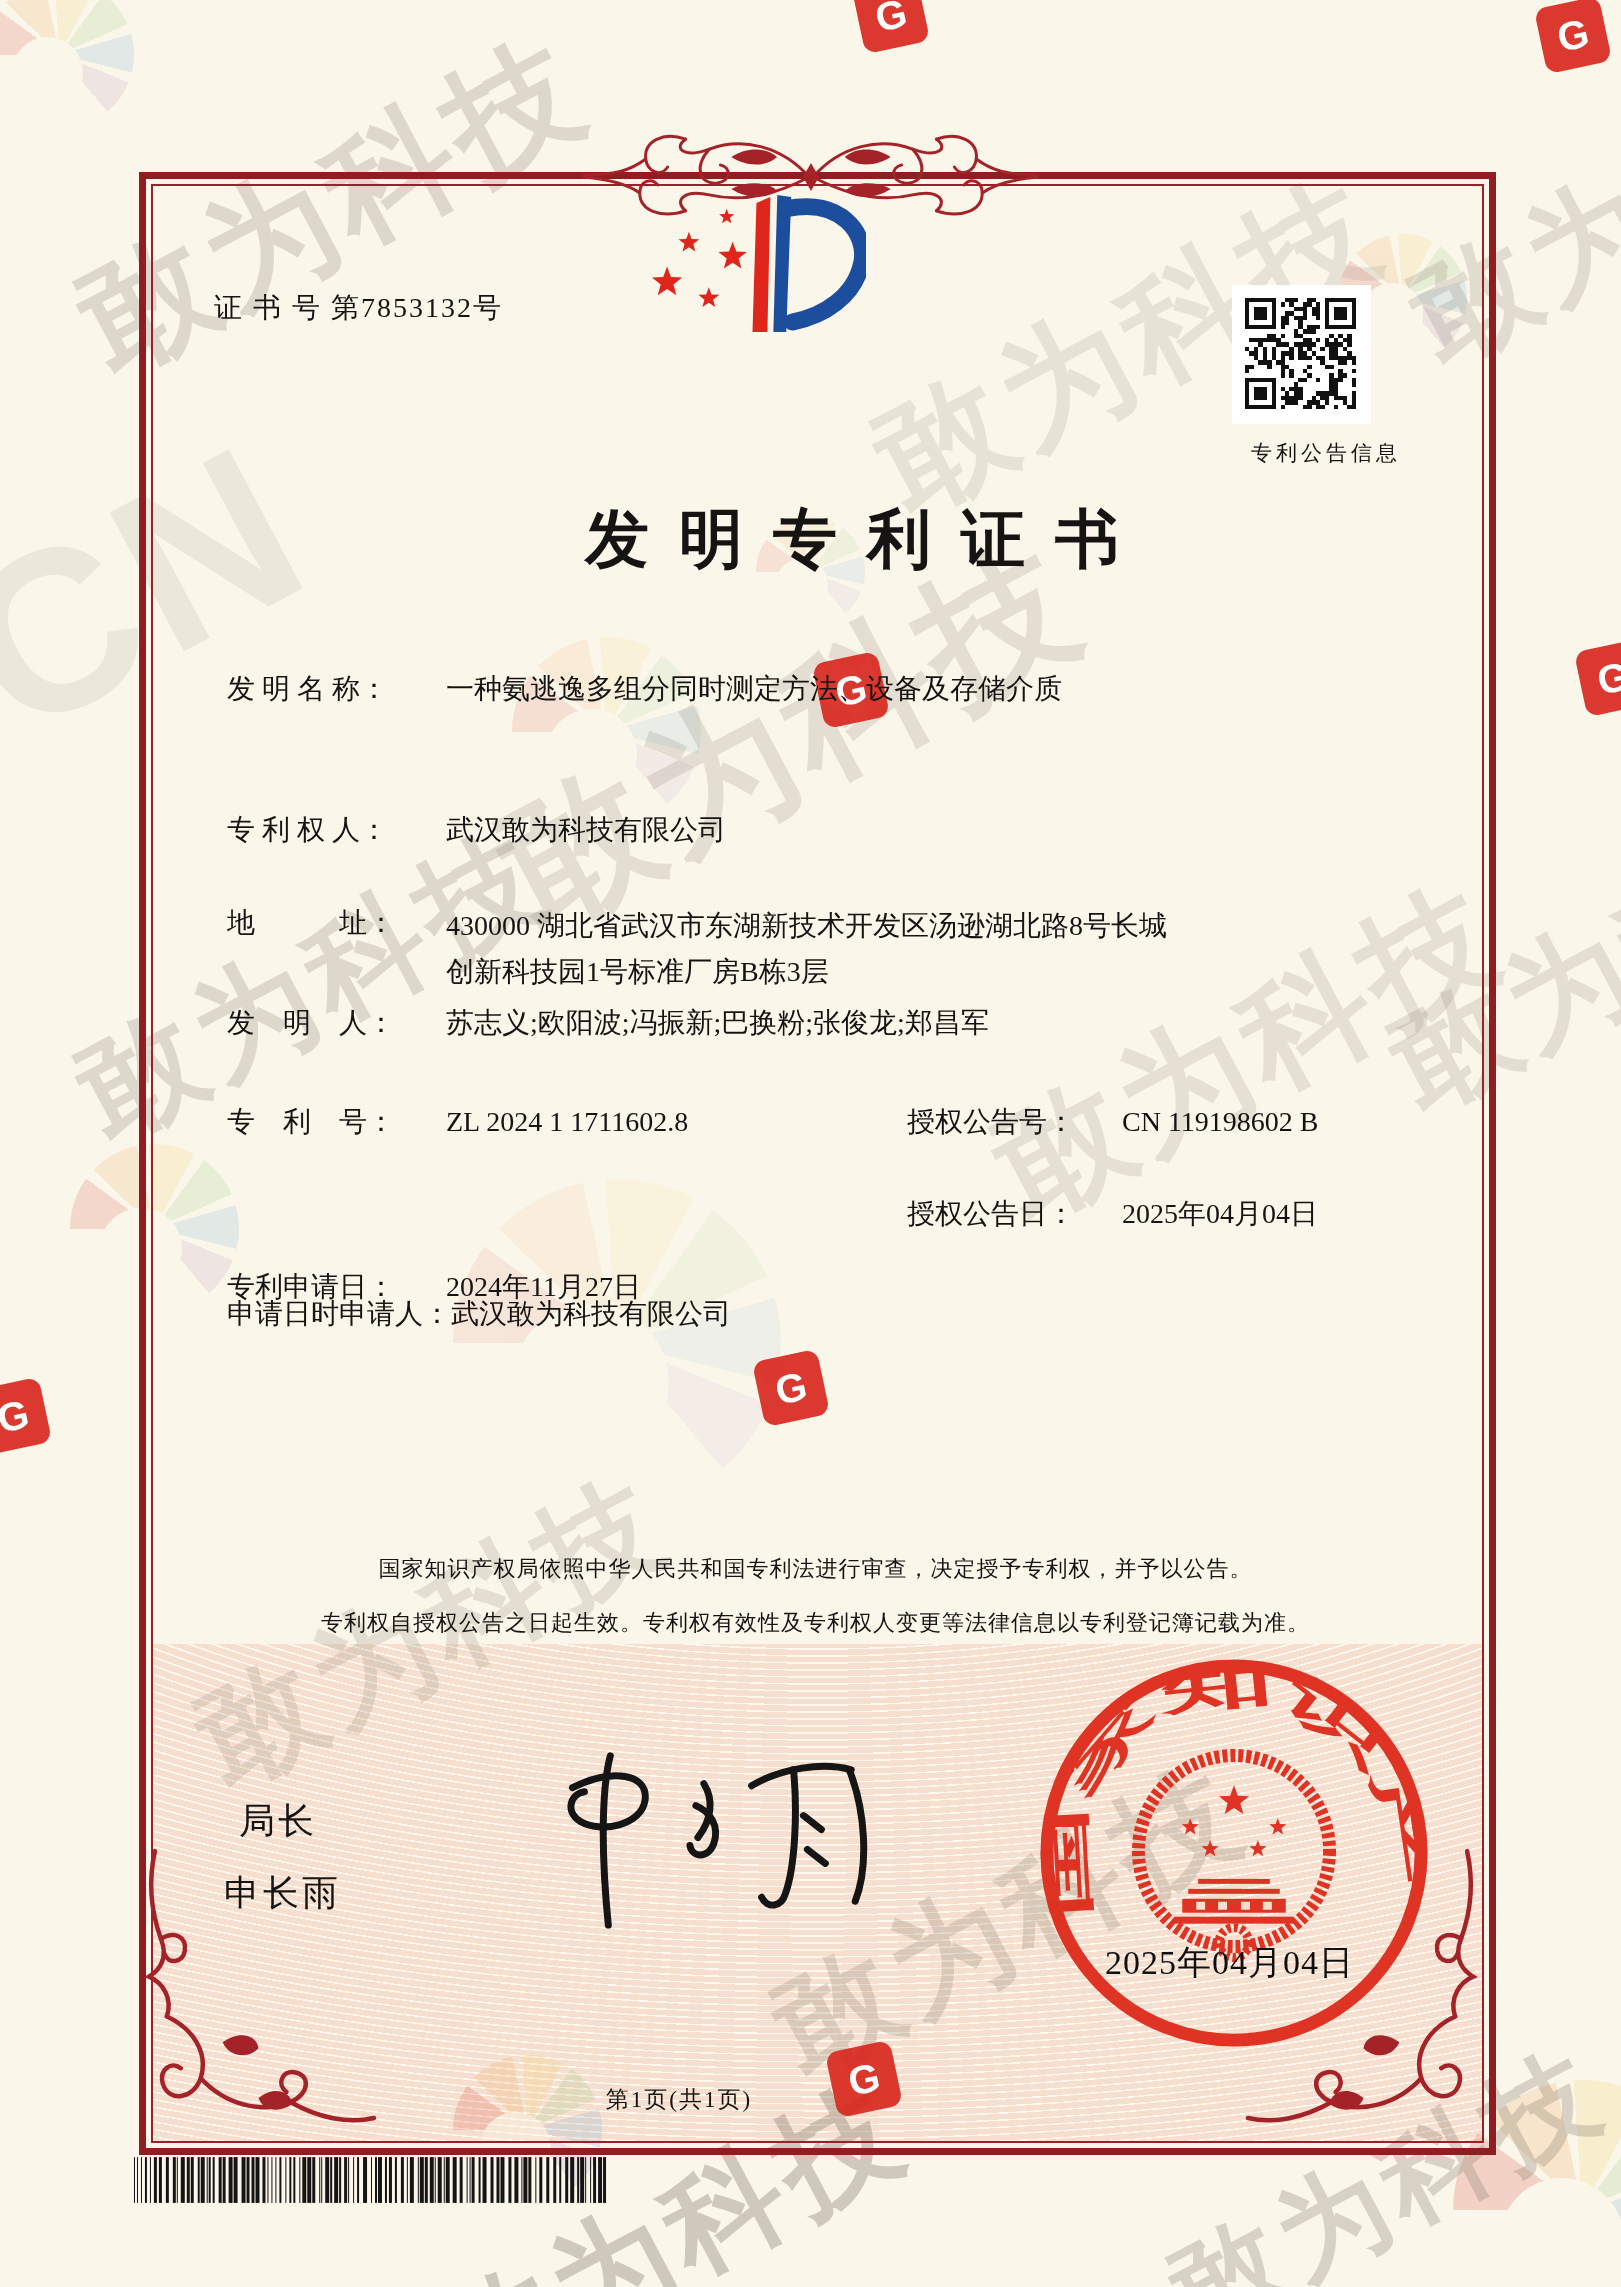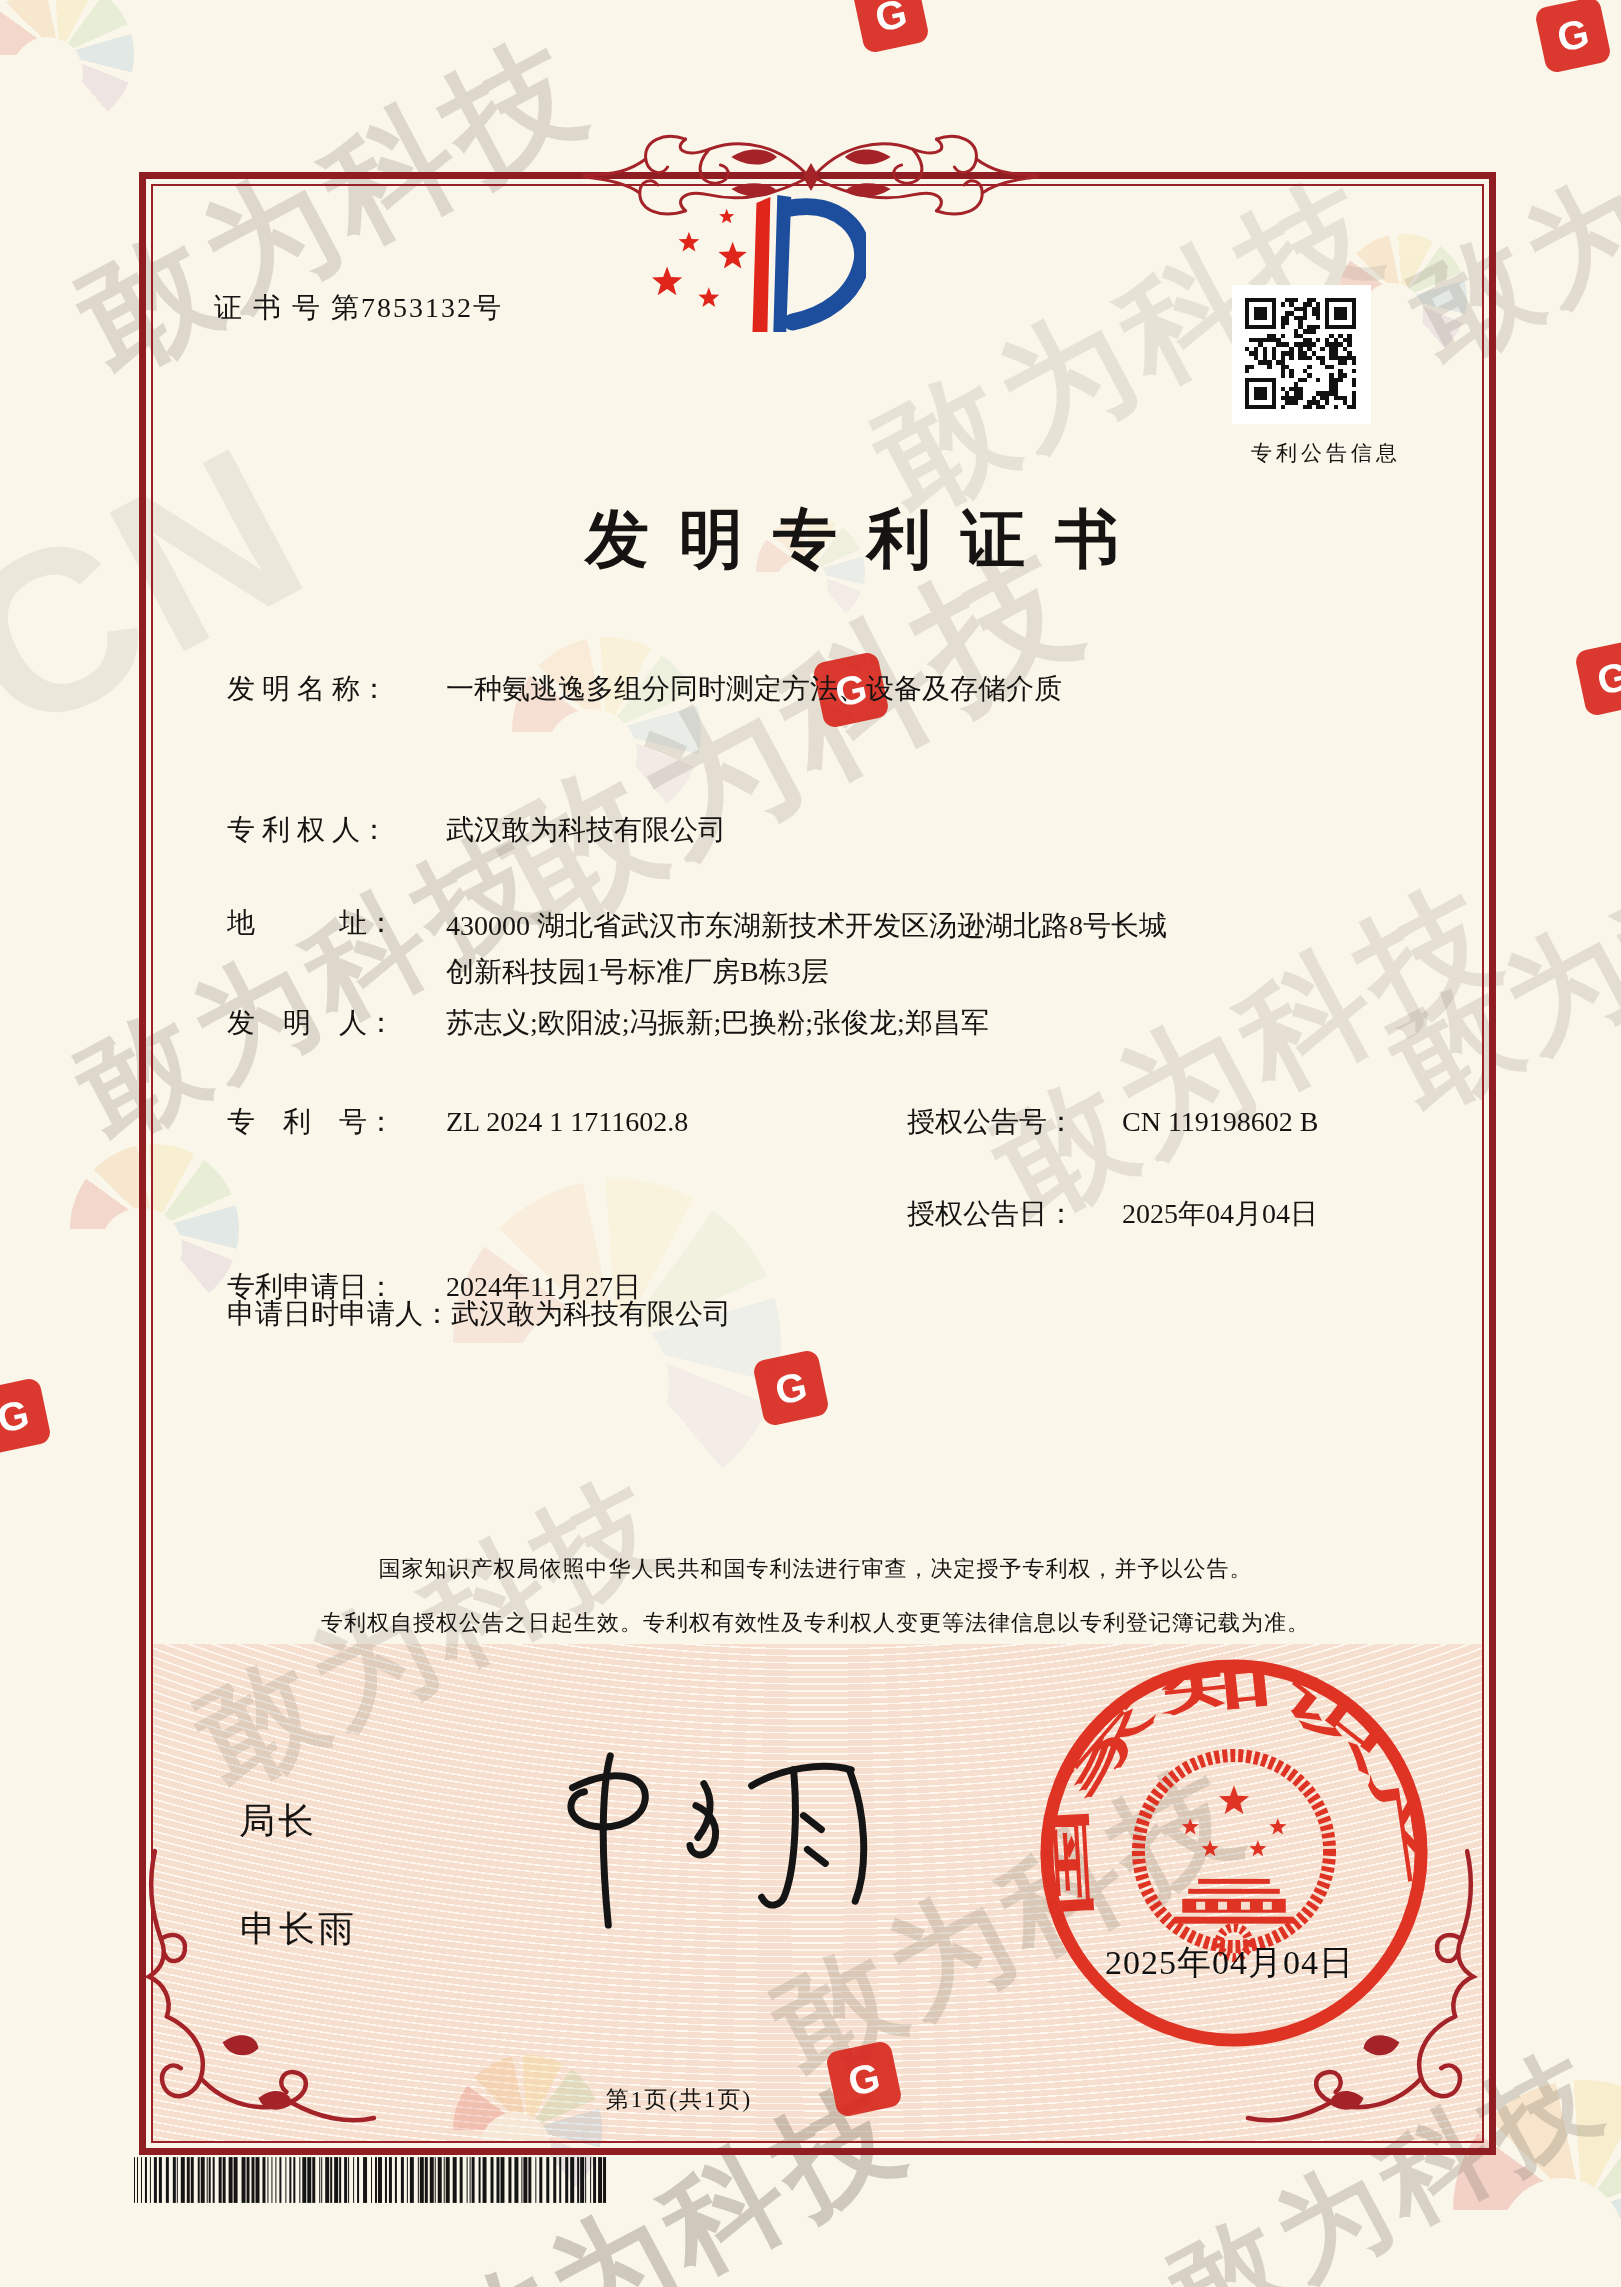--- a/index.html
+++ b/index.html
@@ -420,21 +420,21 @@
     <span class="lab2">授权公告日：</span><span>2025年04月04日</span>
   </div>
   <div class="ct frow" style="left:227px;top:1294px;">
     <span>申请日时申请人：</span><span>武汉敢为科技有限公司</span>
   </div>
 
   <div class="ct legal" style="top:1554px;">国家知识产权局依照中华人民共和国专利法进行审查，决定授予专利权，并予以公告。</div>
   <div class="ct legal" style="top:1608px;">专利权自授权公告之日起生效。专利权有效性及专利权人变更等法律信息以专利登记簿记载为准。</div>
 
   <div class="ct signer" style="left:239px;top:1797px;">局长</div>
-  <div class="ct signer" style="left:240px;top:1869px;margin-top:36px;">申长雨</div>
+  <div class="ct signer" style="left:224px;top:1869px;">申长雨</div>
 
   <svg class="ct" style="left:453px;top:1726px;" width="448" height="229" viewBox="0 0 450 230">
     <g stroke="#151515" stroke-width="7" fill="none" stroke-linecap="round">
       <path d="M158,30 C150,60 148,120 156,200"></path>
       <path d="M120,62 C160,42 196,48 193,74 C190,100 148,108 128,96 C112,86 118,68 132,66"></path>
       <path d="M252,58 C262,74 260,94 246,112"></path>
       <path d="M244,80 C258,86 268,100 262,118 C256,134 240,132 238,120"></path>
       <path d="M300,60 C330,42 372,36 400,44"></path>
       <path d="M342,44 C346,84 344,140 334,168 C330,182 316,184 310,172"></path>
       <path d="M398,44 C414,84 418,140 404,176"></path>

